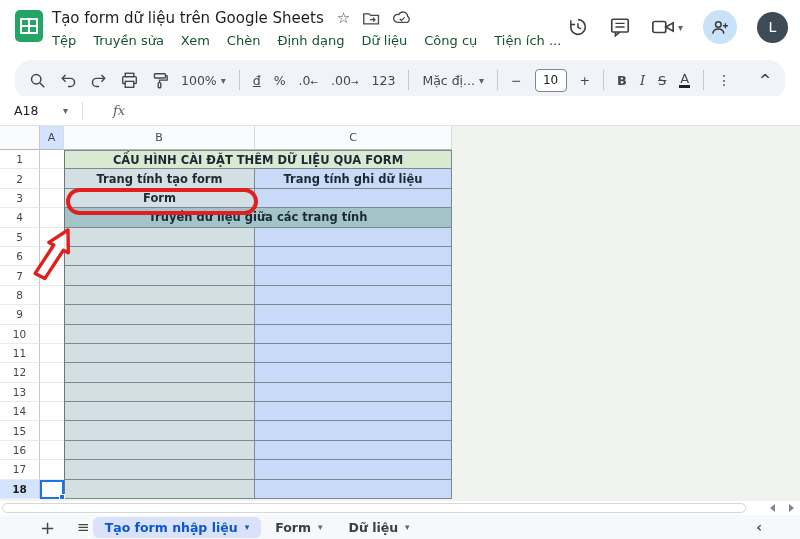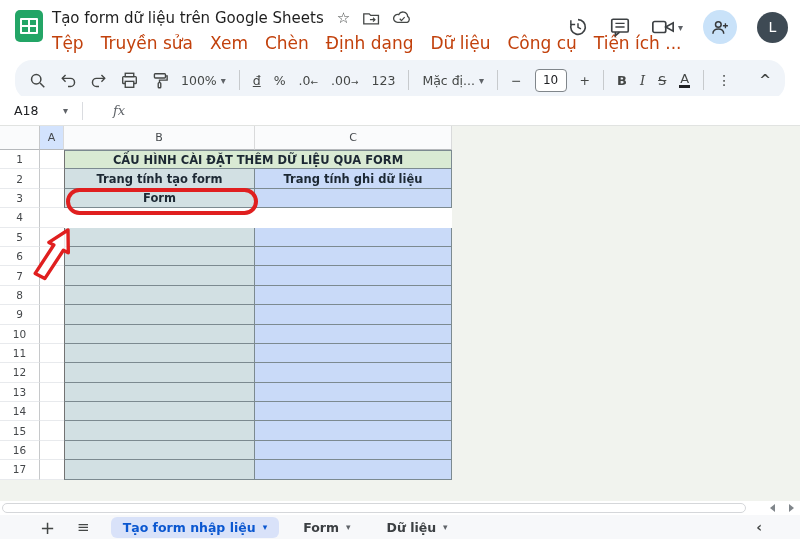--- a/index.html
+++ b/index.html
@@ -9,21 +9,21 @@
   
   .topbar{position:absolute;top:0;left:0;width:800px;height:56px;background:#fff;display:flex;align-items:flex-start;}
   .logo{position:absolute;left:15px;top:10px;width:28px;height:32px;background:#23a566;border-radius:5px;display:flex;align-items:center;justify-content:center;}
   .logo-grid{width:14px;height:12px;display:grid;grid-template-columns:1fr 1fr;grid-template-rows:1fr 1fr;gap:2px;background:#fff;padding:2px;border-radius:1px;}
   .logo-grid span{background:#23a566;}
   .title-block{position:absolute;left:52px;top:6px;}
   .title-row{display:flex;align-items:center;gap:13px;height:24px;}
   .doc-title{font-size:15px;color:#1f1f1f;white-space:nowrap;}
   .tb-ic{color:#444746;font-size:15px;line-height:1;}
   .menubar{display:flex;gap:17px;margin-top:3px;}
-  .menu-item{font-size:17px;color:#c2410c;white-space:nowrap;cursor:default;text-align:center;}
+  .menu-item{font-size:13px;color:#14532d;white-space:nowrap;cursor:default;text-align:center;}
   .topbar-right{position:absolute;right:12px;top:10px;display:flex;align-items:center;gap:20px;}
   .icon-svg{display:block;}
   .cam-group{display:flex;align-items:center;gap:3px;}
   .caret{font-size:10px;color:#5f6368;}
   .share-btn{width:34px;height:34px;border-radius:50%;background:#c9e2f9;display:flex;align-items:center;justify-content:center;}
   .avatar{width:31px;height:31px;border-radius:50%;background:#3e4a54;color:#fff;font-size:14px;display:flex;align-items:center;justify-content:center;}
 
   
   .toolbar{position:absolute;left:15px;top:60px;width:770px;height:40px;background:#f0f4f9;border-radius:17px;display:flex;align-items:center;padding:0 14px;box-sizing:border-box;gap:13px;font-size:13px;color:#444746;}
   .sep{width:1px;height:20px;background:#c7cacd;}
@@ -70,21 +70,21 @@
   .harrows{position:absolute;right:6px;top:2px;display:flex;gap:14px;}
   .tri{width:0;height:0;border-top:4px solid transparent;border-bottom:4px solid transparent;}
   .tri.left{border-right:5px solid #80868b;}
   .tri.right{border-left:5px solid #80868b;}
 
   
   .tabbar{position:absolute;left:0;top:515px;width:800px;height:24px;background:#f7f8fa;display:flex;align-items:center;}
   .tb-btn{font-size:16px;color:#444746;margin-left:0;}
   .add-btn{margin-left:40px;font-size:18px;}
   .menu-btn{margin-left:22px;font-size:15px;letter-spacing:-1px;}
-  .sheet-tabs{display:flex;align-items:center;margin-left:22px;gap:12px;height:100%;}
+  .sheet-tabs{display:flex;align-items:center;margin-left:4px;gap:2px;height:100%;}
   .sheet-tab{display:flex;align-items:center;gap:7px;padding:3px 12px;font-size:12.5px;color:#3c4043;font-weight:bold;border-radius:6px;}
   .sheet-tab .caret{font-size:9px;color:#5f6368;}
   .sheet-tab.active{background:#d9e2f9;color:#0b57d0;}
   .sheet-tab.active .caret{color:#0b57d0;}
   .tab-scroll{position:absolute;right:38px;font-size:14px;color:#444746;font-weight:bold;}
 </style>
 </head>
 <body>
 
 <div class="stage">
@@ -236,20 +236,21 @@
         </div>
         <div class="grid-row">
           <div class="row-header">3</div>
           <div class="cell col-a"></div>
           <div class="cell data-cell first-data" style="width: 191px; background: rgb(210, 224, 227); font-weight: bold;">Form</div>
           <div class="cell data-cell" style="width: 197px; background: rgb(201, 218, 248);"></div>
         </div>
         <div class="grid-row">
           <div class="row-header">4</div>
           <div class="cell col-a"></div>
+          <div class="cell data-cell first-data" style="width: 388px; background: rgb(162, 196, 201); font-weight: bold;">Truyền dữ liệu giữa các trang tính</div>
         </div>
         <div class="grid-row">
           <div class="row-header">5</div>
           <div class="cell col-a"></div>
           <div class="cell data-cell first-data" style="width: 191px; background: rgb(210, 224, 227);"></div>
           <div class="cell data-cell" style="width: 197px; background: rgb(201, 218, 248);"></div>
         </div>
         <div class="grid-row">
           <div class="row-header">6</div>
           <div class="cell col-a"></div>
@@ -312,20 +313,28 @@
         </div>
         <div class="grid-row">
           <div class="row-header">16</div>
           <div class="cell col-a"></div>
           <div class="cell data-cell first-data" style="width: 191px; background: rgb(210, 224, 227);"></div>
           <div class="cell data-cell" style="width: 197px; background: rgb(201, 218, 248);"></div>
         </div>
         <div class="grid-row">
           <div class="row-header">17</div>
           <div class="cell col-a"></div>
+          <div class="cell data-cell first-data" style="width: 191px; background: rgb(210, 224, 227);"></div>
+          <div class="cell data-cell" style="width: 197px; background: rgb(201, 218, 248);"></div>
+        </div>
+        <div class="grid-row">
+          <div class="row-header sel">18</div>
+          <div class="cell col-a selected-cell">
+            <div class="fill-handle"></div>
+          </div>
           <div class="cell data-cell first-data" style="width: 191px; background: rgb(210, 224, 227);"></div>
           <div class="cell data-cell" style="width: 197px; background: rgb(201, 218, 248);"></div>
         </div>
       </div>
 
     <div class="red-rect"></div>
     <svg class="red-arrow" width="45" height="60" viewBox="0 0 45 60">
       <polygon points="38,4 38.3,26.8 33.4,24.2 14.8,52.6 5.2,47.4 23.8,19.0 18.9,16.4" fill="#ffffff" fill-opacity="0.85" stroke="#e01f1f" stroke-width="3.4" stroke-linejoin="round"></polygon>
     </svg>
   </div>

